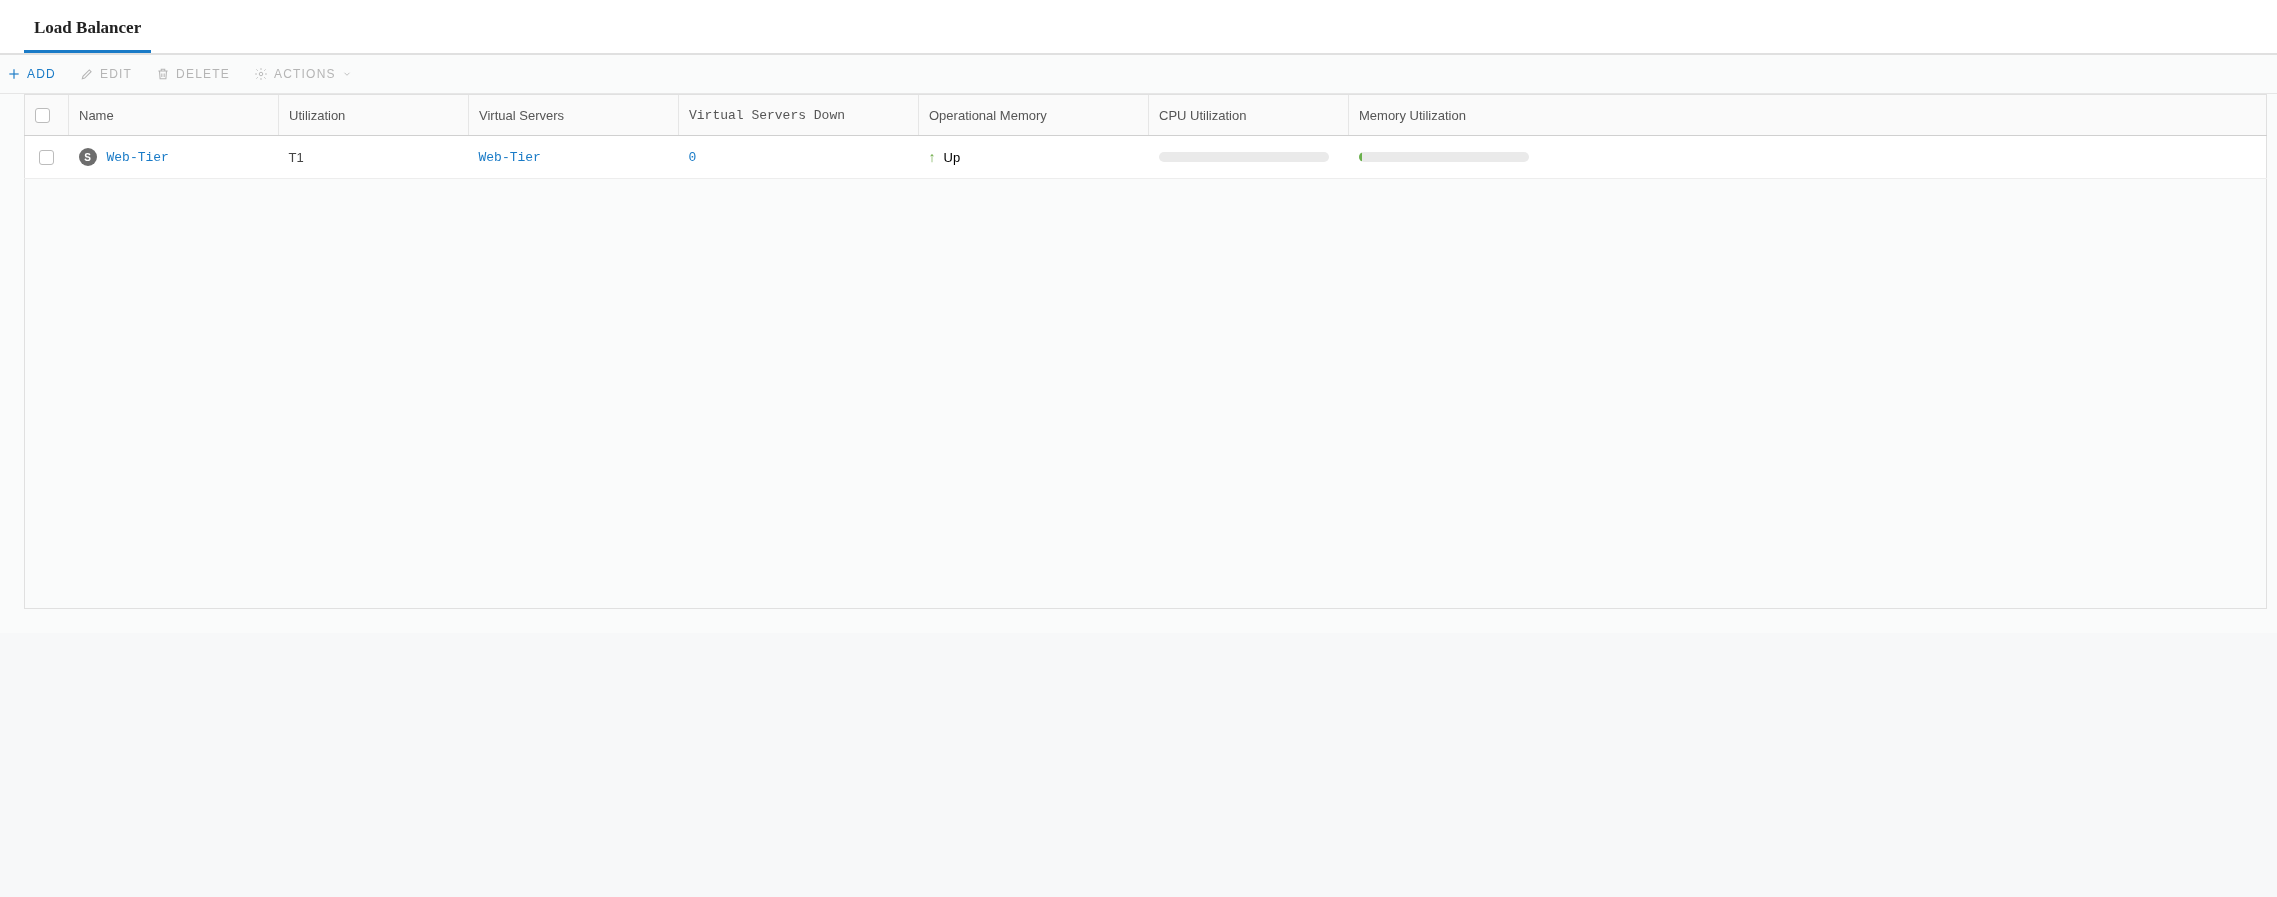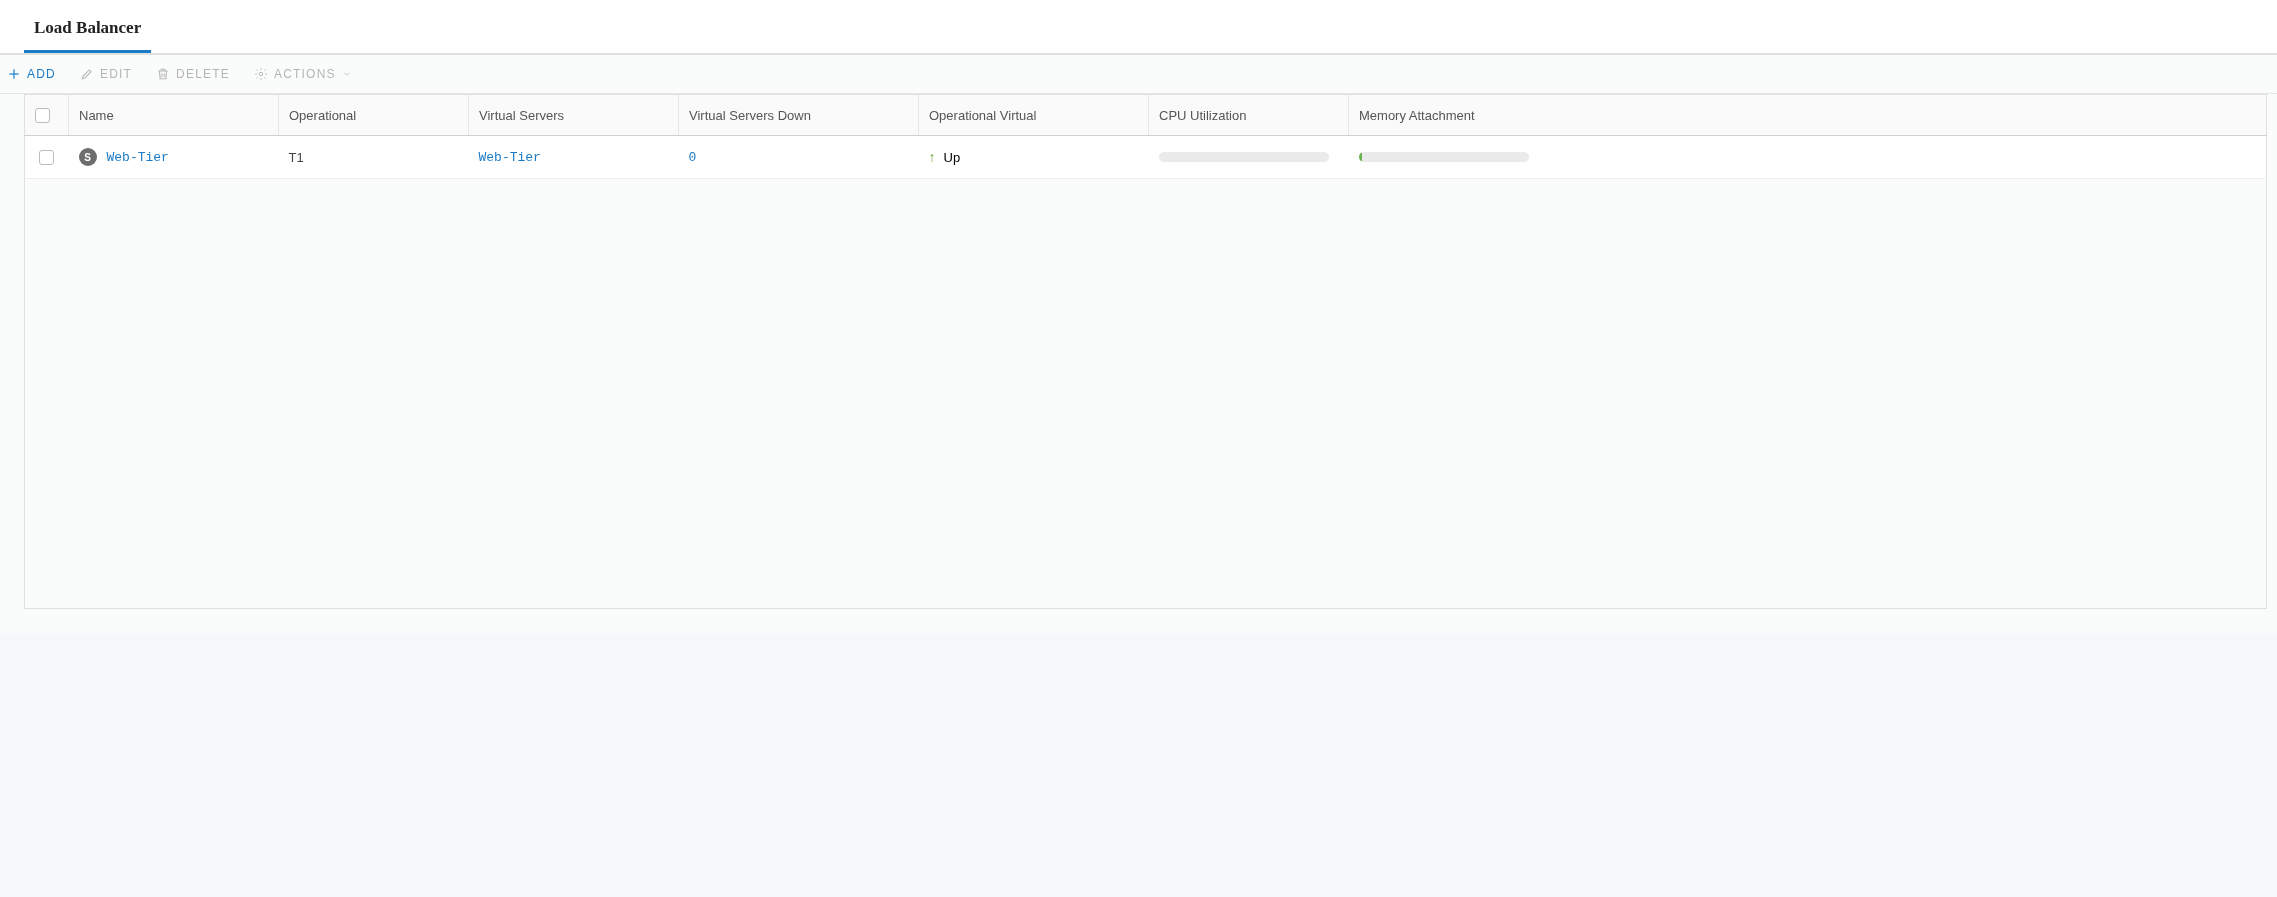--- a/index.html
+++ b/index.html
@@ -119,21 +119,21 @@
     border-radius: 6px;
   }
   .spacer-row td {
     height: 430px;
     background: #fafbfb;
     border: none;
   }
   .col-name { width: 210px; }
   .col-attach { width: 190px; }
   .col-vs { width: 210px; }
-  .col-vsd { width: 240px; }
+  .col-vsd { width: 240px; font-family: Liberation Mono, monospace; }
   .col-op { width: 230px; }
   .col-cpu { width: 200px; }
 </style>
 </head>
 <body>
 
 <div class="page">
   <div class="tabs">
     <div class="tab active">Load Balancer</div>
   </div>
@@ -170,26 +170,26 @@
       </svg>
   </div>
 </div>
 
 <div class="table-wrap">
   <table class="tbl">
     <thead>
       <tr>
         <th class="chk-col"><span class="checkbox"></span></th>
         <th class="divider col-name">Name</th>
-        <th class="divider col-attach">Operational</th>
+        <th class="divider col-attach">Utilization</th>
         <th class="divider col-vs">Virtual Servers</th>
         <th class="divider col-vsd">Virtual Servers Down</th>
-        <th class="divider col-op">Operational Virtual</th>
+        <th class="divider col-op">Operational Memory</th>
         <th class="divider col-cpu">CPU Utilization</th>
-        <th class="divider">Memory Attachment</th>
+        <th class="divider">Memory Utilization</th>
       </tr>
     </thead>
     <tbody>
       <tr>
         <td class="chk-col"><span class="checkbox"></span></td>
         <td>
           <div class="name-cell">
             <span class="size-badge">S</span>
             <span class="link">Web-Tier</span>
           </div>

